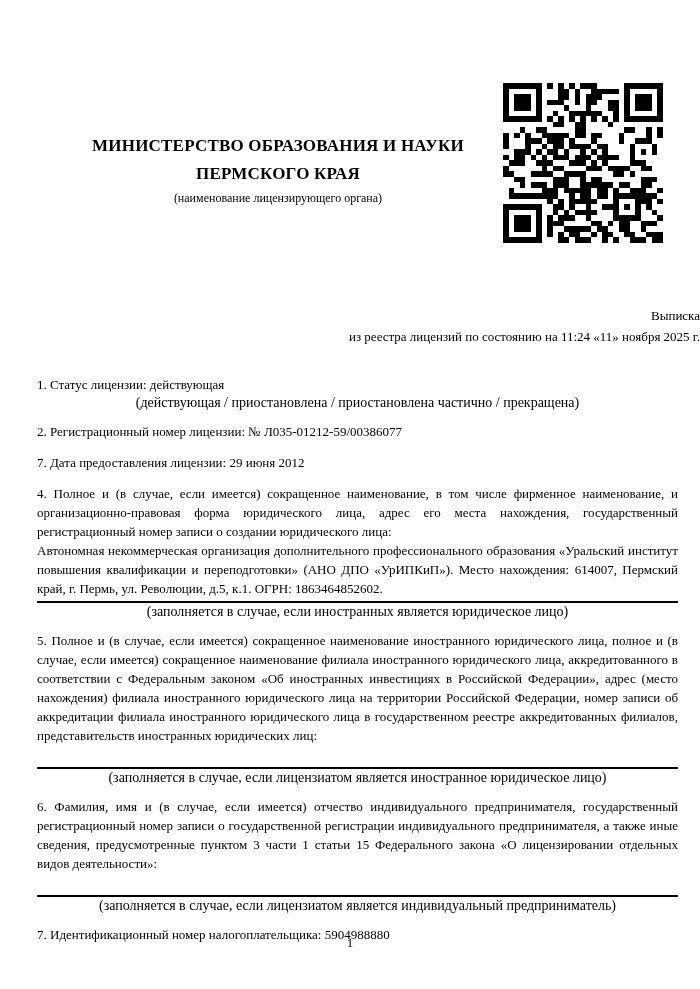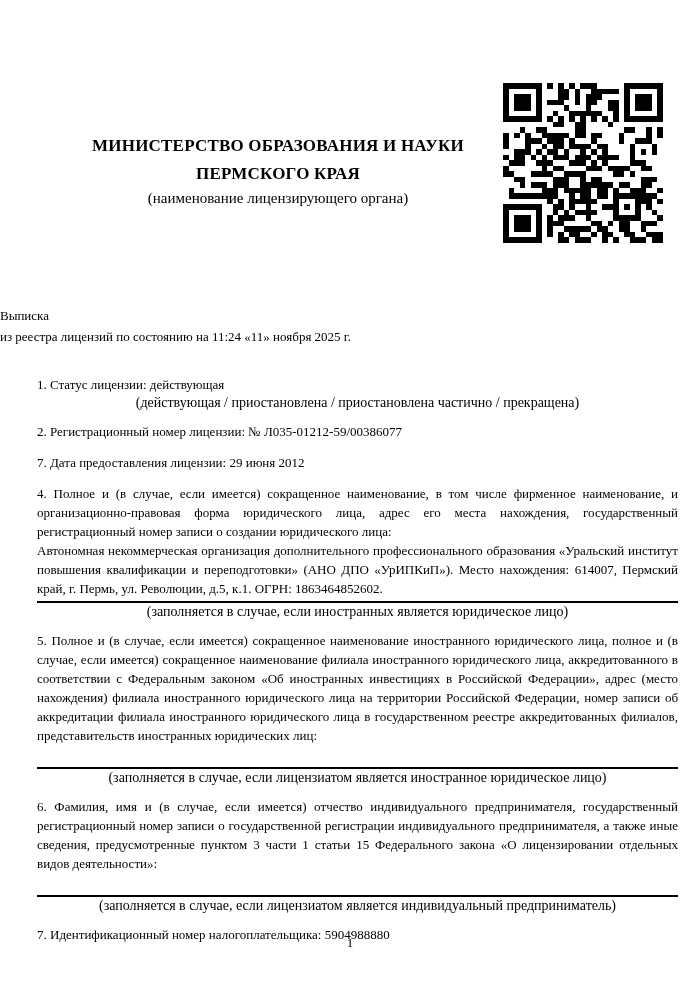--- a/index.html
+++ b/index.html
@@ -12,27 +12,27 @@
     font-family:"Liberation Serif", serif;
     overflow:hidden;
   }
   
   .header{position:relative;height:245px;}
   .ministry{
     position:absolute;left:66px;top:132px;width:424px;
     text-align:center;
   }
   .ministry-name{font-weight:bold;font-size:17px;line-height:28px;letter-spacing:.2px;}
-  .ministry-caption{font-size:15px;line-height:14px;margin-top:3px;}
+  .ministry-caption{font-size:12px;line-height:14px;margin-top:3px;}
   .qr{
     position:absolute;left:503px;top:83px;width:160px;height:160px;
   }
   .qr svg{width:100%;height:100%;display:block;}
   
-  .doc-title{margin-top:60px;text-align:left;font-size:13px;line-height:21px;}
+  .doc-title{margin-top:60px;text-align:right;font-size:13px;line-height:21px;}
   
   .content{margin:28px 22px 0 37px;font-size:13px;line-height:19px;text-align:justify;}
   .section{margin-bottom:12px;}
   .section-text{min-height:19px;}
   .section-value{min-height:19px;}
   .fill-line{border-bottom:2px solid #000;height:1px;margin-top:2px;}
   .small-caption{font-size:14px;line-height:15px;text-align:center;margin-top:1px;}
   .page-number{
     position:absolute;left:0;right:0;bottom:38px;
     text-align:center;font-size:13px;

